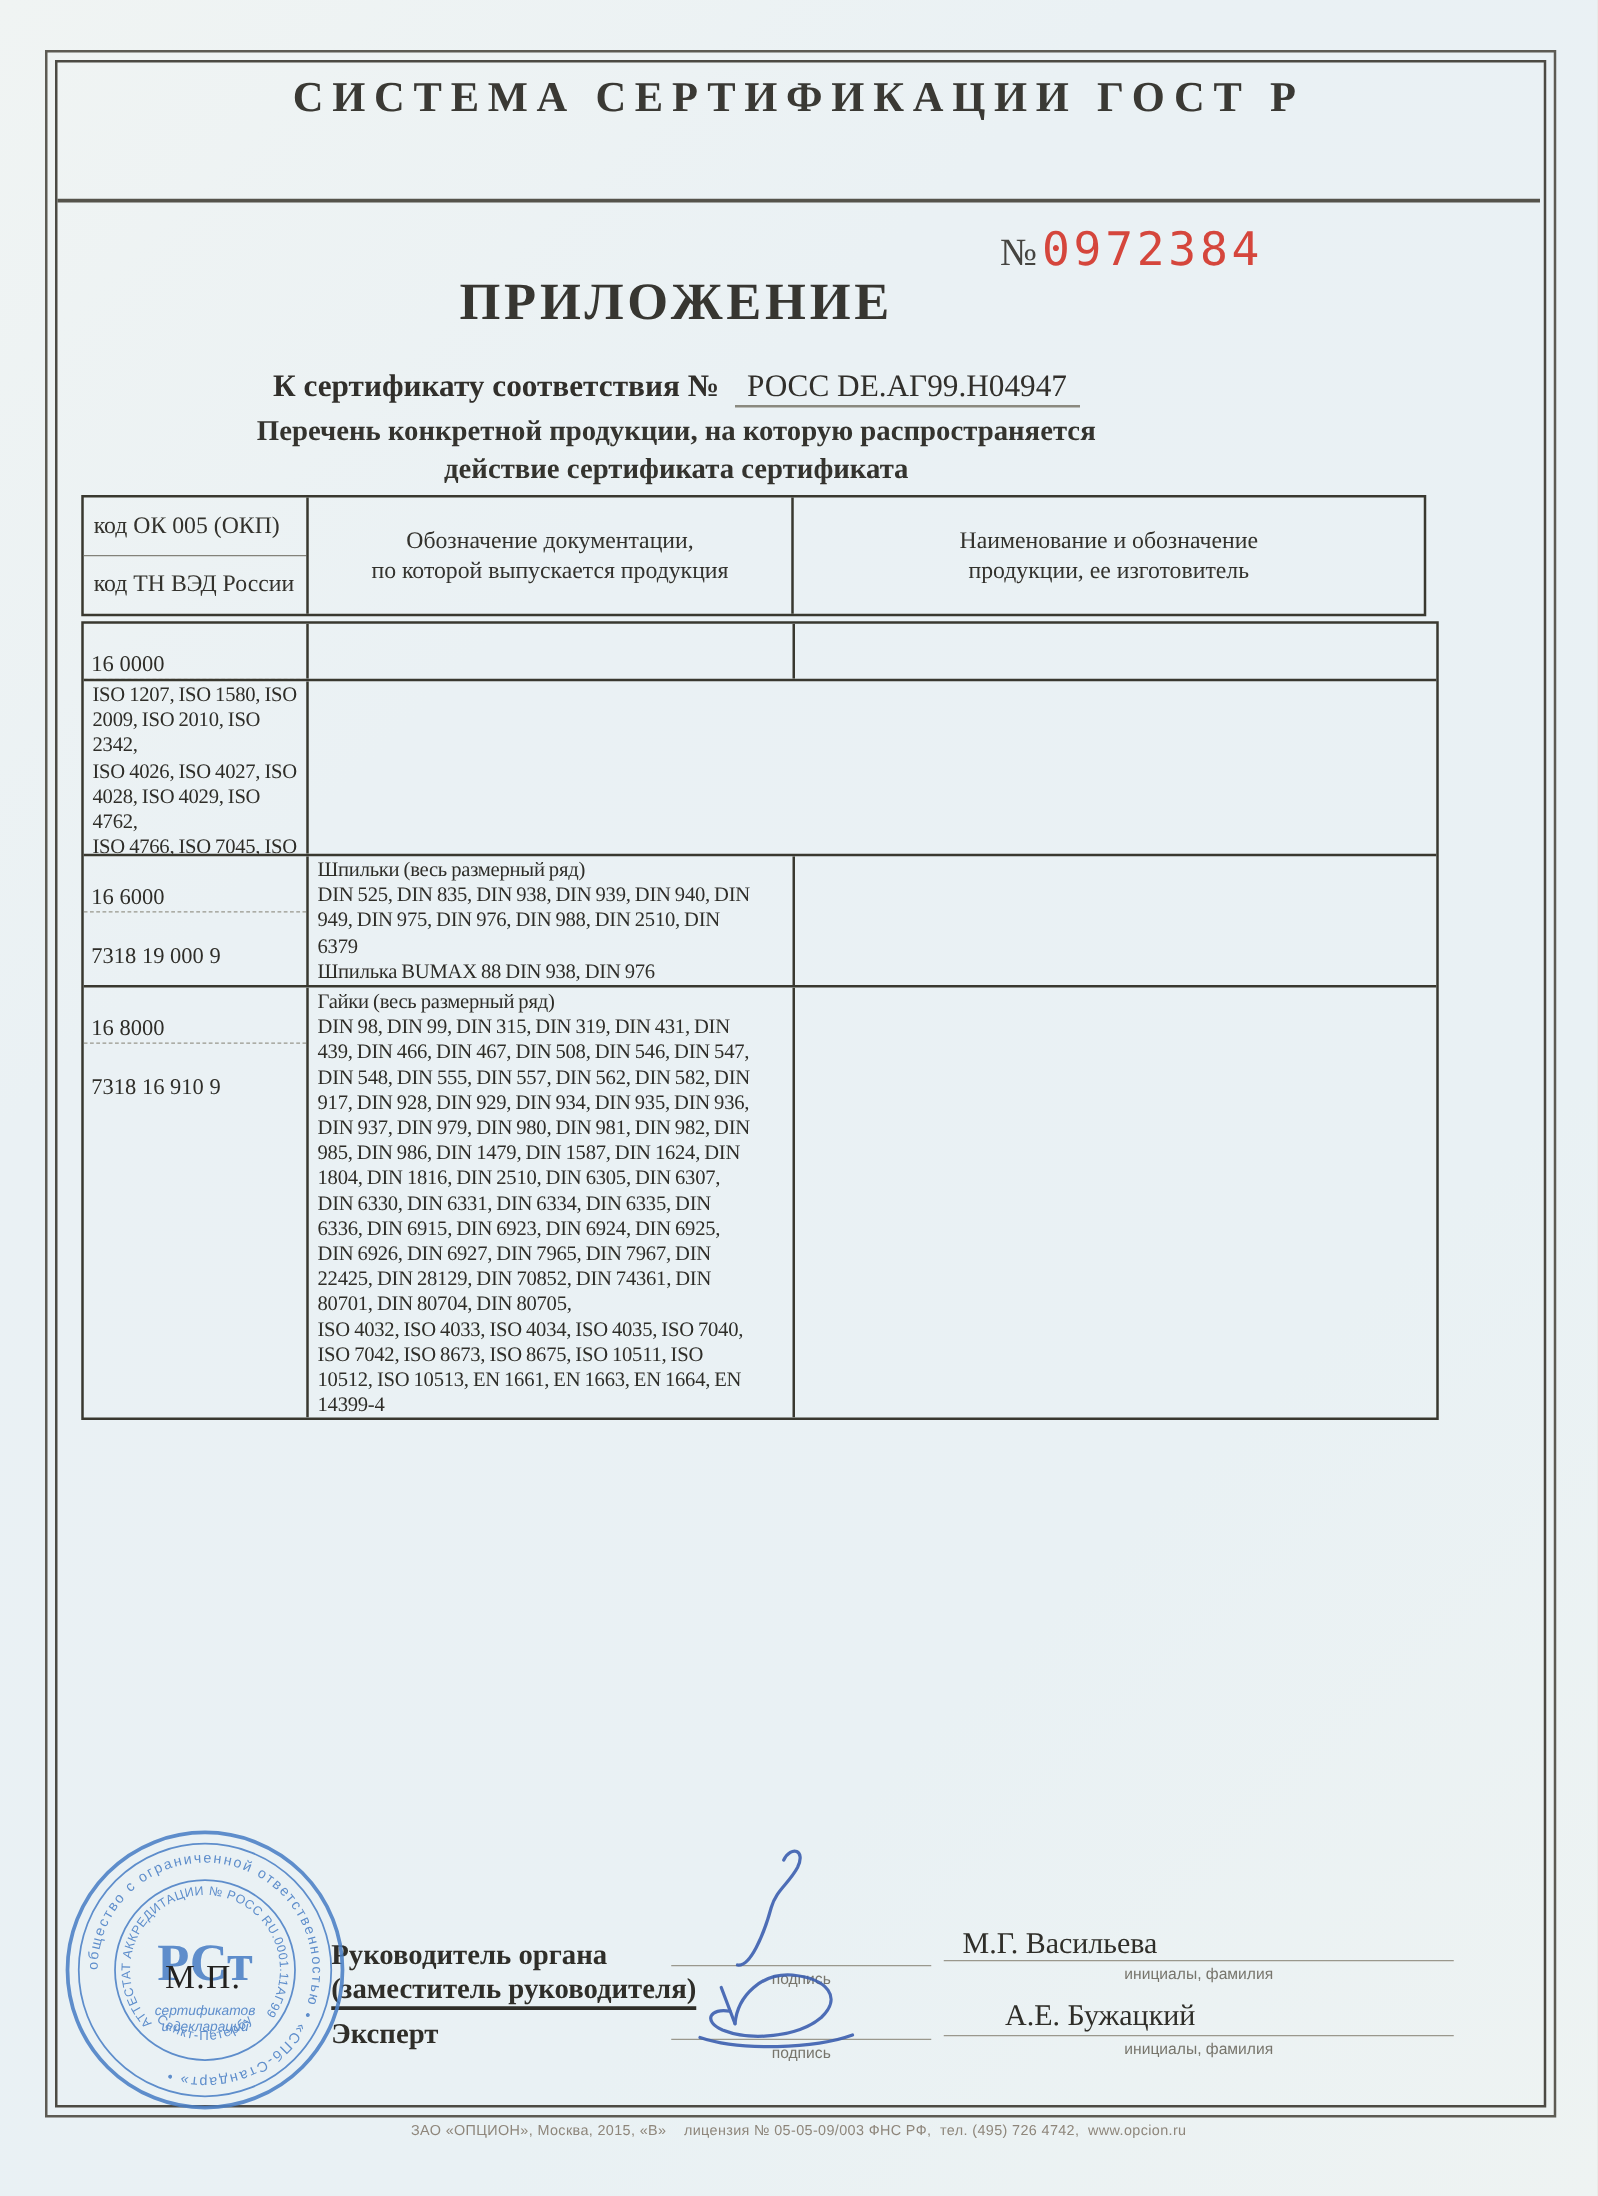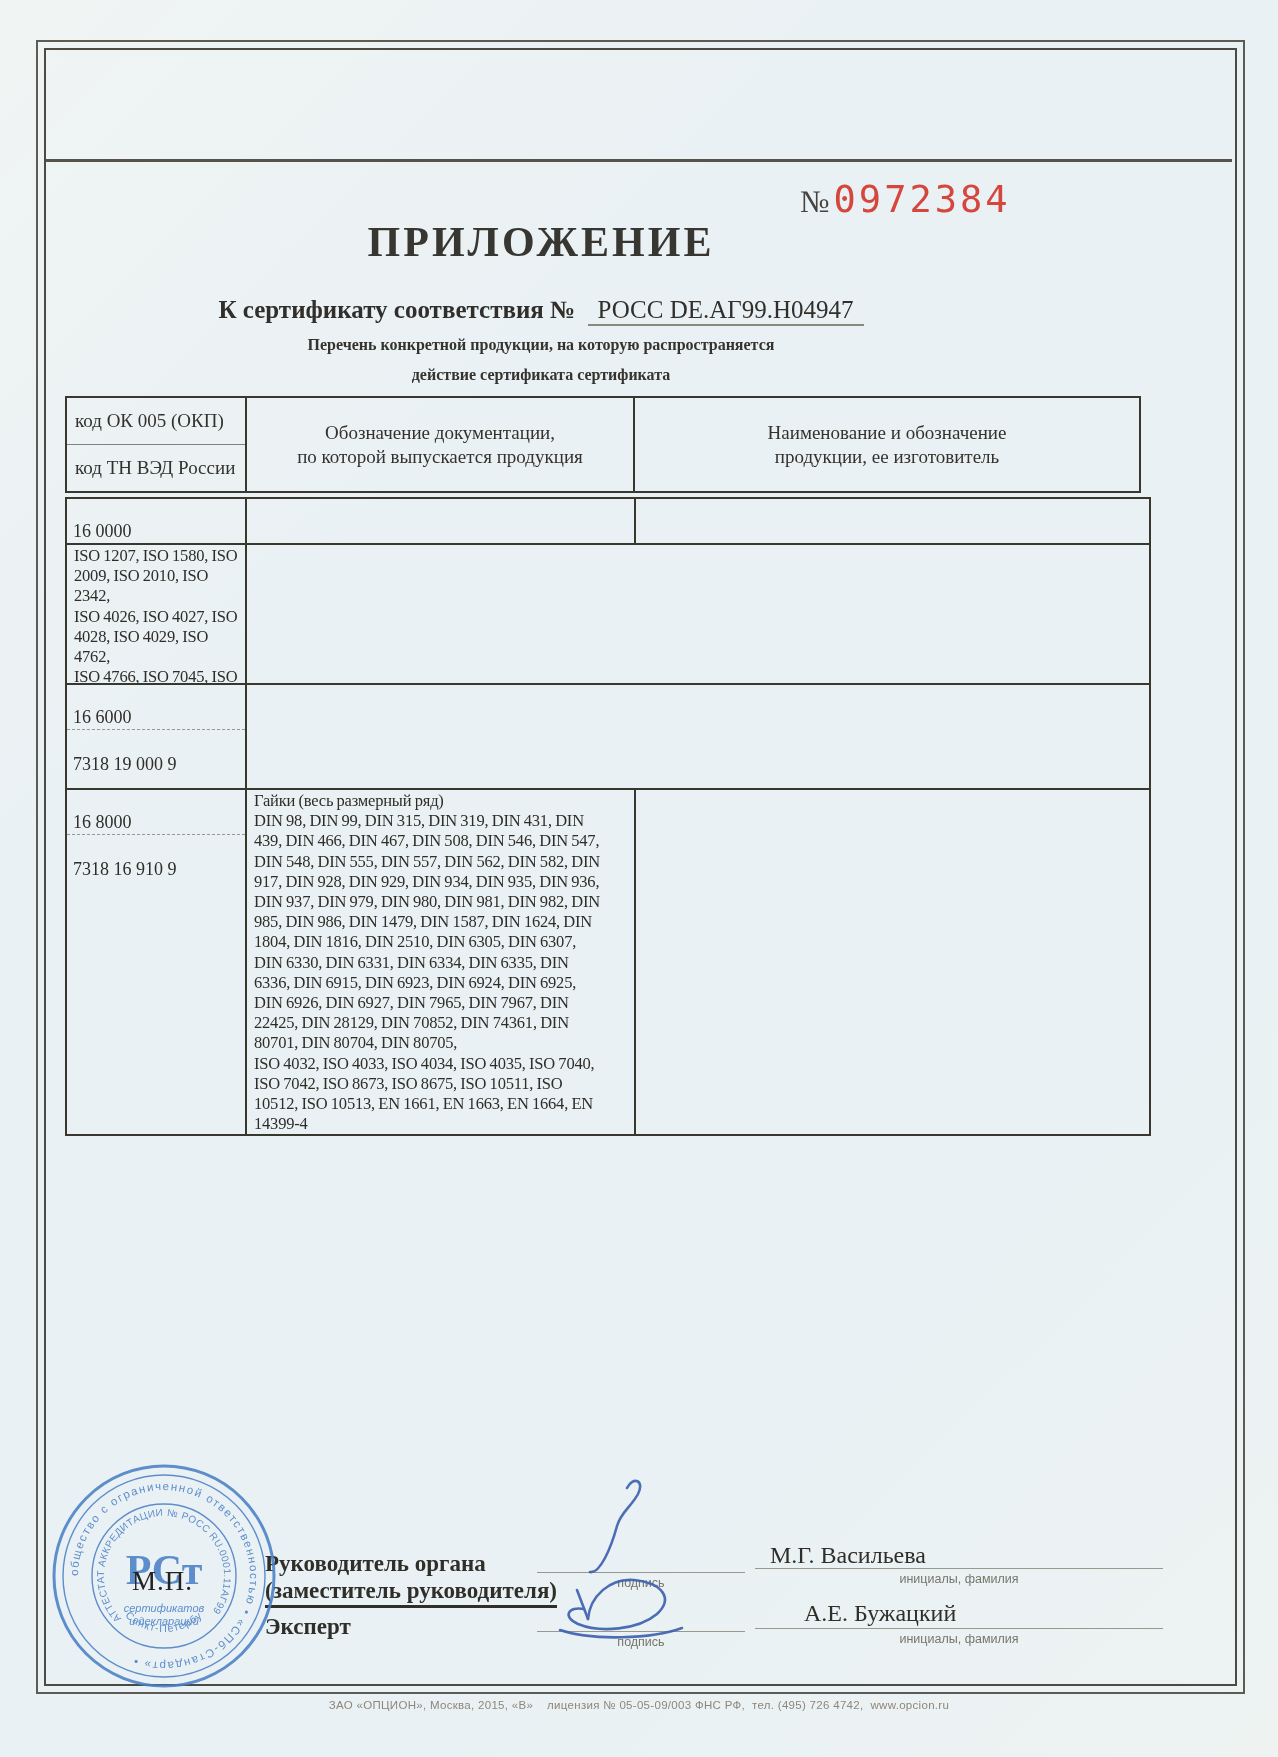--- a/index.html
+++ b/index.html
@@ -20,21 +20,21 @@
   .form-number { position:absolute; top:178px; left:800px; white-space:nowrap; }
   .fn-prefix { font-size:31px; color:#454440; }
   .fn-digits { font-family:"DejaVu Sans Mono", monospace; font-size:37px; color:#d5463c; letter-spacing:3px; }
 
   .center-col { position:absolute; left:46px; top:0; width:990px; text-align:center; }
   .doc-title { position:absolute; top:218px; left:0; right:0;
     font-size:42px; font-weight:bold; letter-spacing:3px; color:#373631; }
   .cert-line { position:absolute; top:296px; left:0; right:0; font-size:25px; color:#312f2b; }
   .cert-label { font-weight:bold; }
   .cert-num { padding:0 10px 1px 10px; border-bottom:2px solid #8a897f; margin-left:6px; }
-  .desc { position:absolute; top:330px; left:0; right:0; font-size:16px; font-weight:bold; line-height:30px; color:#34332e; }
+  .desc { position:absolute; top:330px; left:0; right:0; font-size:23px; font-weight:bold; line-height:30px; color:#34332e; }
 
   .thead {
     position:absolute; left:65px; top:396px; width:1072px; height:93px;
     border:2px solid #39382f; display:grid; grid-template-columns:178px 388px auto;
     font-size:19px; color:#33322d;
   }
   .th { border-left:2px solid #39382f; }
   .th:first-child { border-left:none; }
   .c1 { display:flex; flex-direction:column; }
   .c1-top { flex:1; display:flex; align-items:center; padding-left:8px; border-bottom:1.5px solid #83827a; }
@@ -84,20 +84,21 @@
 </style>
 </head>
 <body>
 
 <div class="page">
 
   <div class="frame-outer">
     <div class="frame-inner"></div>
   </div>
 
+  <div class="sys-title">СИСТЕМА СЕРТИФИКАЦИИ ГОСТ Р</div>
   <div class="header-rule"></div>
 
   <div class="form-number">
     <span class="fn-prefix">№</span>
     <span class="fn-digits">0972384</span>
   </div>
 
   <div class="center-col">
     <div class="doc-title">ПРИЛОЖЕНИЕ</div>
     <div class="cert-line">
@@ -138,20 +139,25 @@
 ISO 10642, ISO 12474, ISO 14579, ISO 14580
 art. 88136, art. 88138, art. 88142, art. 88145
 Винты BUMAX 88, BUMAX 109: ISO 4762</div>
       <div class="cell"></div>
     </div>
     <div class="trow r2">
       <div class="cell code-cell">
         <div class="okp">16 6000</div>
         <div class="tnved">7318 19 000 9</div>
       </div>
+      <div class="cell">Шпильки (весь размерный ряд)
+DIN 525, DIN 835, DIN 938, DIN 939, DIN 940, DIN
+949, DIN 975, DIN 976, DIN 988, DIN 2510, DIN
+6379
+Шпилька BUMAX 88 DIN 938, DIN 976</div>
       <div class="cell"></div>
     </div>
     <div class="trow r3">
       <div class="cell code-cell">
         <div class="okp">16 8000</div>
         <div class="tnved">7318 16 910 9</div>
       </div>
       <div class="cell">Гайки (весь размерный ряд)
 DIN 98, DIN 99, DIN 315, DIN 319, DIN 431, DIN
 439, DIN 466, DIN 467, DIN 508, DIN 546, DIN 547,

